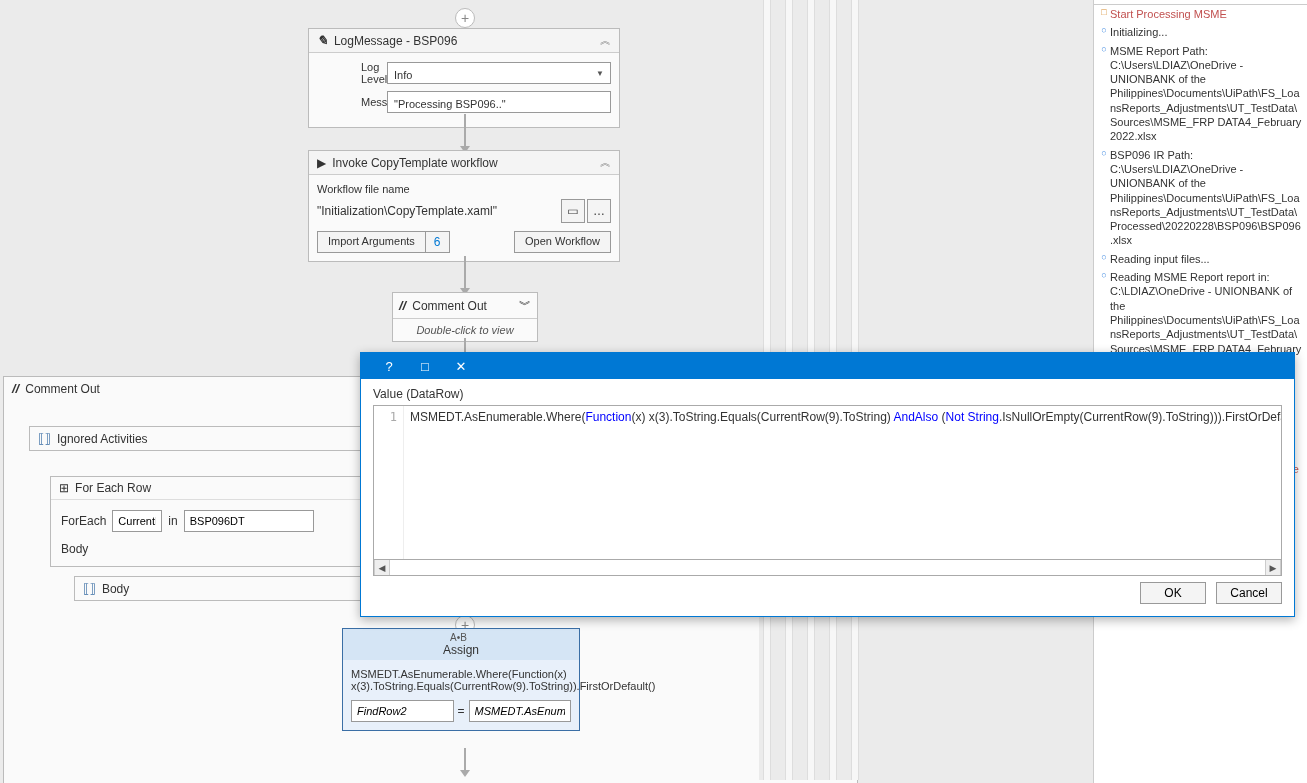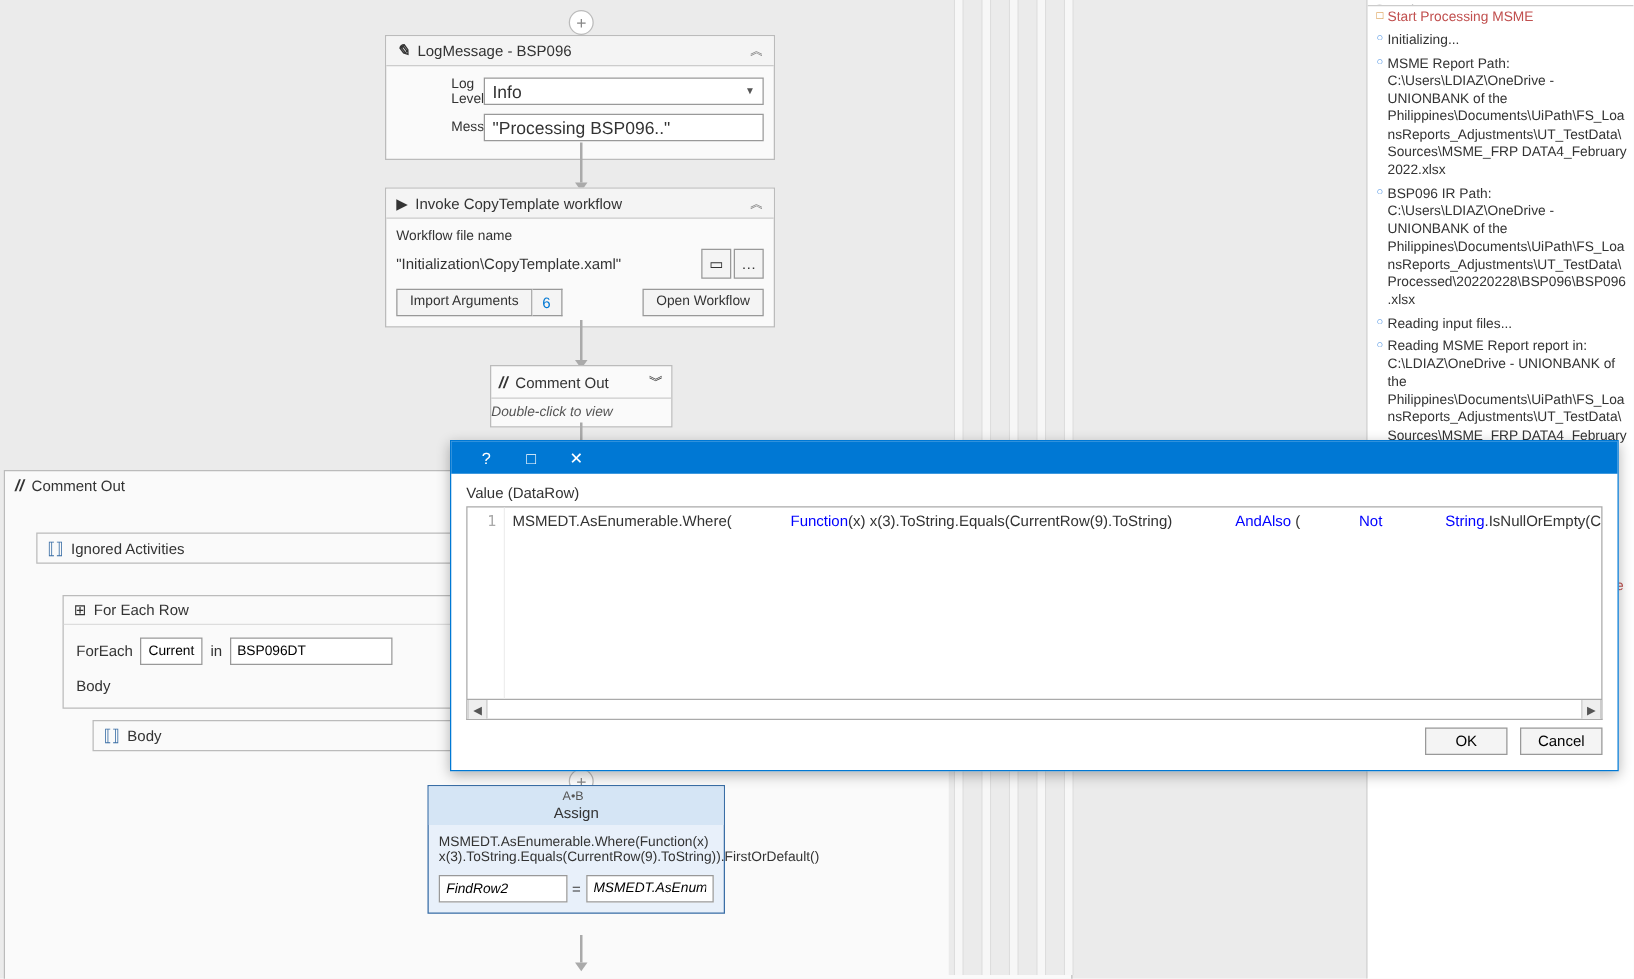--- a/index.html
+++ b/index.html
@@ -10,34 +10,34 @@
 
   .add-btn { width: 20px; height: 20px; border: 1px solid #bbb; border-radius: 50%; background: #fff; color: #888; display: flex; align-items: center; justify-content: center; font-size: 14px; position: absolute; cursor: pointer; }
 
   .activity-box { position: absolute; background: #fafafa; border: 1px solid #bbb; }
   .activity-header { display: flex; align-items: center; padding: 4px 8px; border-bottom: 1px solid #ccc; background: #f4f4f4; }
   .activity-header .title { flex: 1; font-size: 12px; color: #333; }
   .activity-header .collapse-ico { color: #888; font-size: 11px; }
   .activity-body { padding: 8px; }
   .row { display: flex; align-items: center; margin-bottom: 6px; }
   .row label { width: 70px; font-size: 11px; color: #333; padding-left: 44px; }
-  .row .field { flex: 1; border: 1px solid #999; background: #fff; padding: 2px 6px; height: 22px; display: flex; align-items: flex-end; font-size: 14px; }
+  .row .field { flex: 1; border: 1px solid #999; background: #fff; padding: 2px 6px; height: 22px; display: flex; align-items: flex-end; font-size: 11px; }
   .dropdown { position: relative; }
   .dropdown::after { content: "▼"; position: absolute; right: 6px; top: 50%; transform: translateY(-50%); font-size: 8px; color: #555; }
 
   .arrow-down { position: absolute; width: 2px; background: #aaa; left: 50%; transform: translateX(-50%); }
   .arrow-head { position: absolute; left: 50%; transform: translateX(-50%); width: 0; height: 0; border-left: 5px solid transparent; border-right: 5px solid transparent; border-top: 7px solid #aaa; }
 
   .btn-small { border: 1px solid #999; background: #f4f4f4; padding: 3px 10px; font-size: 11px; cursor: pointer; }
   .arg-count { color: #0078d4; padding: 3px 8px; border: 1px solid #999; border-left: none; background: #f4f4f4; }
   .icon-btn { border: 1px solid #999; background: #f4f4f4; width: 24px; height: 24px; display: flex; align-items: center; justify-content: center; cursor: pointer; margin-left: 2px; }
 
   .comment-out-small { position: absolute; border: 1px solid #bbb; background: #fafafa; width: 146px; }
   .comment-out-small .co-header { display: flex; padding: 4px 6px; font-size: 12px; align-items: center; }
-  .comment-out-small .co-body { font-style: italic; color: #555; text-align: left; font-size: 11px; padding: 5px 0; border-top: 1px solid #ccc; }
+  .comment-out-small .co-body { font-style: italic; color: #555; text-align: center; font-size: 11px; padding: 5px 0; border-top: 1px solid #ccc; }
   .slash-icon { font-weight: bold; font-style: italic; font-size: 13px; margin-right: 6px; }
 
   .big-comment-out { position: absolute; left: 3px; top: 376px; width: 855px; height: 420px; background: #fafafa; border: 1px solid #bbb; }
   .big-co-header { display: flex; align-items: center; padding: 4px 8px; }
 
   .ignored { position: absolute; left: 29px; top: 426px; width: 820px; background: #fafafa; border: 1px solid #bbb; }
   .ignored-header { display: flex; align-items: center; padding: 4px 8px; }
   .ignored .icon { color: #3a6ea5; margin-right: 6px; font-size: 13px; }
 
   .foreach { position: absolute; left: 50px; top: 476px; width: 790px; background: #fafafa; border: 1px solid #bbb; }
@@ -58,21 +58,21 @@
 
   
   .dialog { position: absolute; left: 360px; top: 352px; width: 935px; height: 265px; background: #fff; border: 1px solid #0078d4; box-shadow: 0 3px 10px rgba(0,0,0,0.3); z-index: 100; }
   .dialog-title { background: #0078d4; color: #fff; display: flex; align-items: center; padding: 0 10px; height: 26px; font-size: 12px; }
   .dialog-title .t { flex: 1; }
   .dialog-title .winbtn { width: 36px; text-align: center; cursor: pointer; font-size: 13px; }
   .dialog-subhead { padding: 8px 12px 4px 12px; font-size: 12px; color: #333; }
   .editor-wrap { border: 1px solid #aaa; margin: 0 12px; height: 155px; background: #fff; display: flex; }
   .gutter { width: 30px; text-align: right; padding: 4px 6px 0 0; color: #aaa; font-size: 12px; border-right: 1px solid #eee; font-family: Consolas, monospace; }
   .editor-text { flex: 1; padding: 4px 6px; font-family: Consolas, monospace; font-size: 12px; white-space: nowrap; overflow: hidden; position: relative; }
-  .kw-blue { color: #0000ff; margin-left: 47px; }
+  .kw-blue { color: #0000ff; }
   .scrollbar-shim { display: flex; margin: 0 12px; height: 16px; border: 1px solid #aaa; border-top: none; align-items: center; }
   .scrollbar-shim .arrow { width: 16px; height: 100%; display:flex; align-items:center; justify-content:center; font-size:9px; color:#555; background:#eee; border-left:1px solid #ccc; border-right:1px solid #ccc;}
   .scrollbar-shim .track { flex:1; background:#f5f5f5; }
   .dialog-buttons { display: flex; justify-content: flex-end; gap: 10px; padding: 6px 12px 0 0; }
   .dialog-buttons button { width: 66px; height: 22px; border: 1px solid #999; background: #f4f4f4; font-size: 12px; cursor: pointer; }
 
   
   .log-panel { position: absolute; right: 0; top: 0; width: 214px; height: 783px; background: #fff; border-left: 1px solid #ccc; font-size: 11px; overflow: hidden; }
   .log-search { border-bottom: 1px solid #ccc; padding: 2px 6px; color: #ccc; font-size: 11px; height:0; overflow:hidden;}
   .log-item { display: flex; padding: 2px 4px 2px 4px; line-height: 1.3; }

